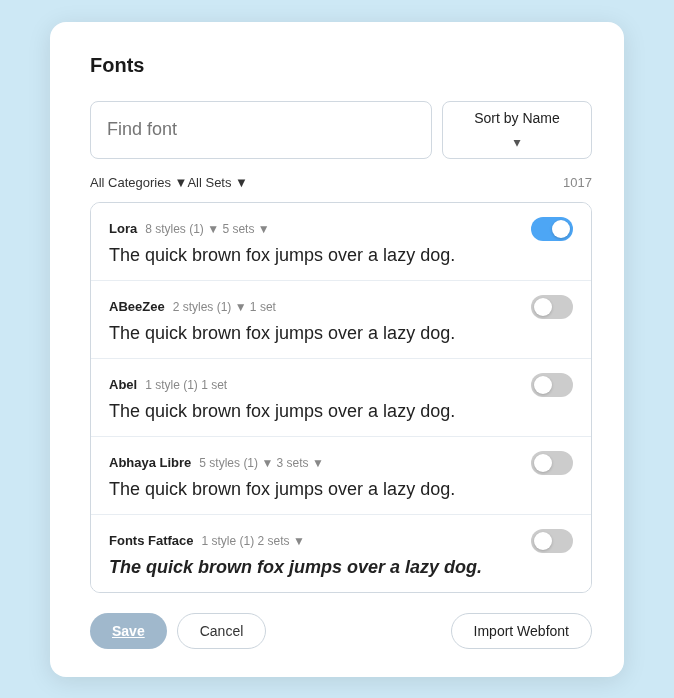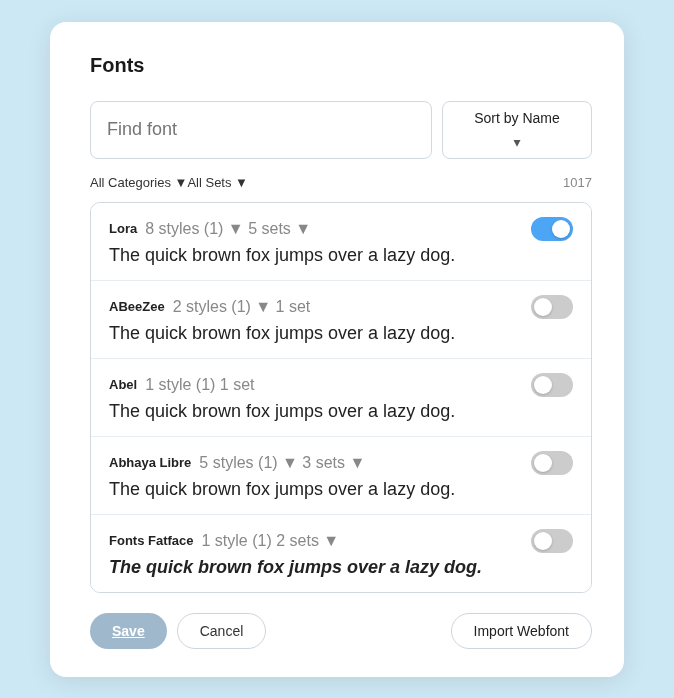--- a/index.html
+++ b/index.html
@@ -106,21 +106,21 @@
       display: flex;
       align-items: center;
       gap: 8px;
     }
     .font-name {
       font-size: 13px;
       font-weight: 700;
       color: #222;
     }
     .font-styles {
-      font-size: 16px;
+      font-size: 12px;
       color: #888;
       text-align: center;
     }
     .font-preview {
       font-size: 18px;
       color: #222;
       margin-top: 2px;
     }
     .font-preview-bold {
       font-size: 18px;

